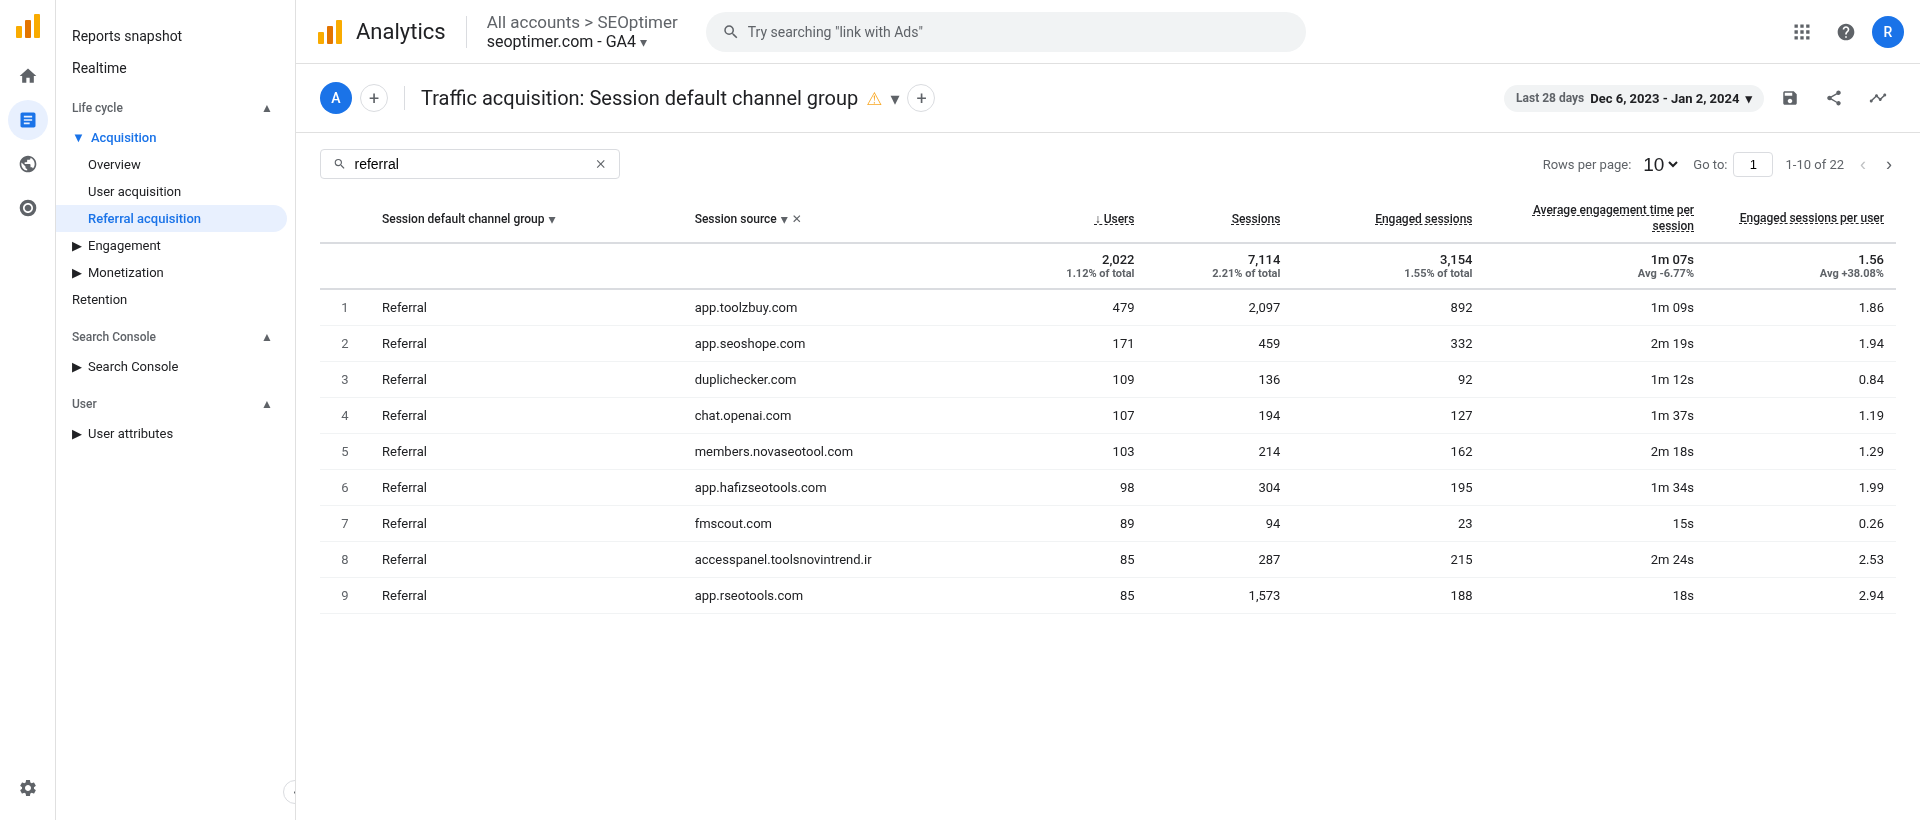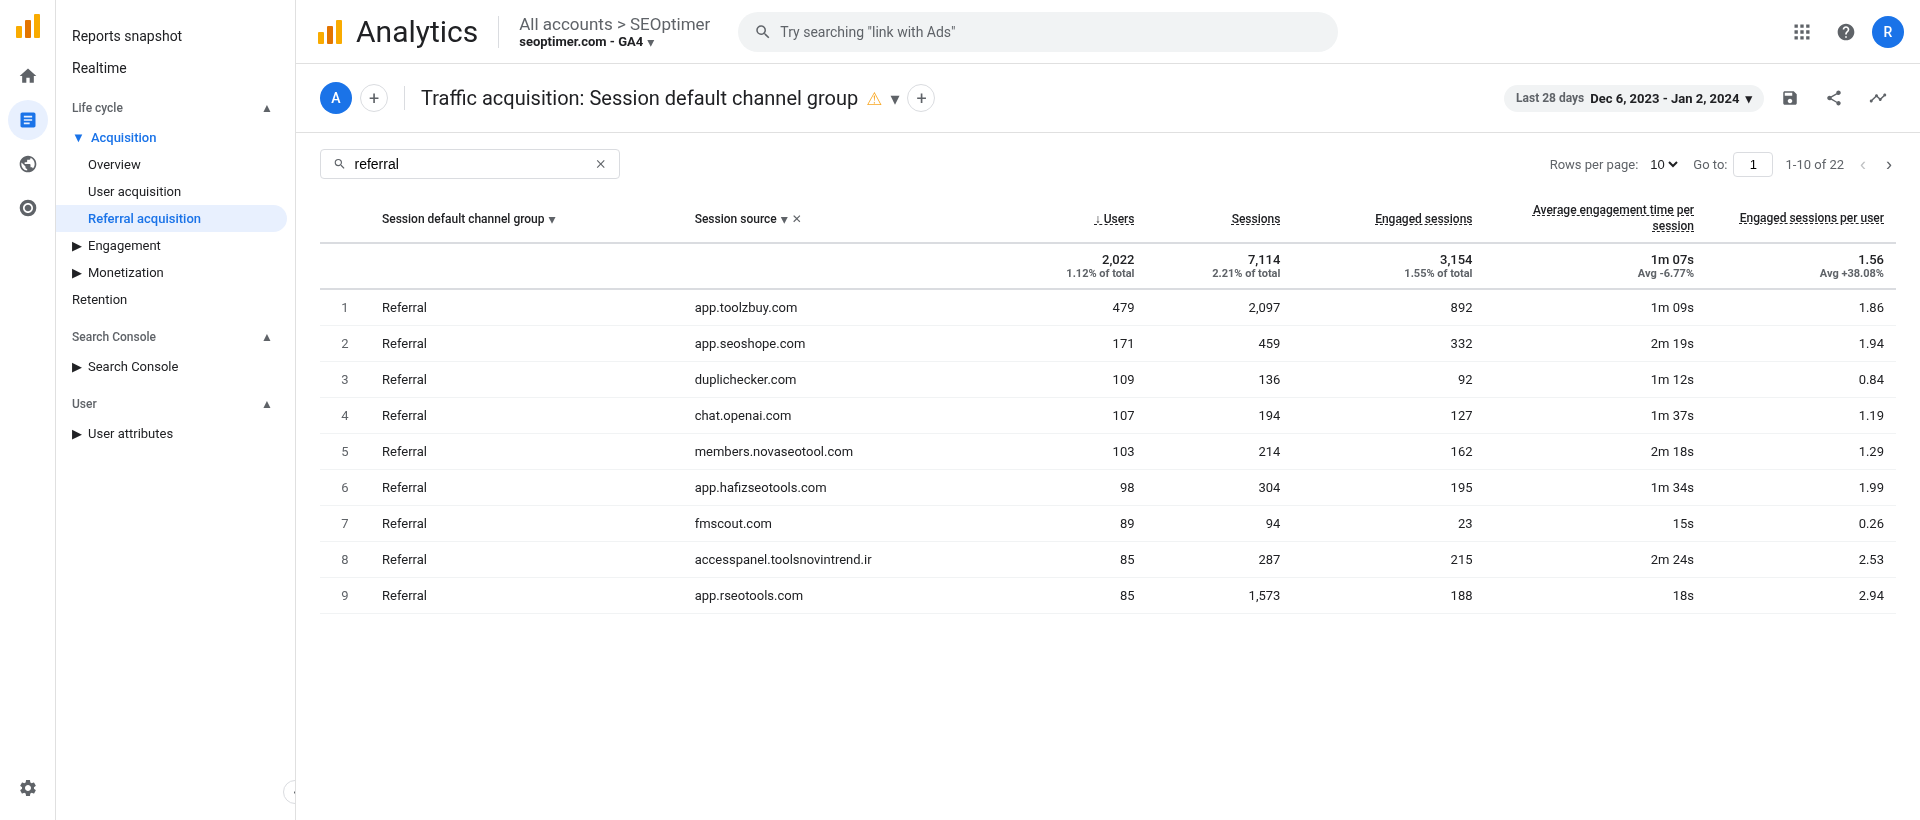--- a/index.html
+++ b/index.html
@@ -312,21 +312,21 @@
       align-items: center;
       gap: 8px;
       margin-left: auto;
       font-size: 13px;
       color: #5f6368;
     }
 
     .rows-select {
       border: none;
       background: transparent;
-      font-size: 13px;
+      font-size: 19px;
       cursor: pointer;
       color: #202124;
     }
 
     .go-to {
       display: flex;
       align-items: center;
       gap: 6px;
       font-size: 13px;
       color: #5f6368;
@@ -525,29 +525,29 @@
 
   <div class="top-bar">
     <div style="display:flex; align-items:center; gap:8px;">
       <div style="width:36px; height:36px; display:flex; align-items:center; justify-content:center;">
         <svg width="28" height="28" viewBox="0 0 28 28">
           <rect x="2" y="14" width="6" height="12" rx="1" fill="#f9ab00"></rect>
           <rect x="11" y="8" width="6" height="18" rx="1" fill="#e37400"></rect>
           <rect x="20" y="2" width="6" height="24" rx="1" fill="#f9ab00"></rect>
         </svg>
       </div>
-      <span style="font-size:30px; font-weight:400; color:#202124;">Analytics</span>
+      <span style="font-size:22px; font-weight:400; color:#202124;">Analytics</span>
     </div>
 
     <div style="width:1px; height:32px; background:#dadce0; margin: 0 8px;"></div>
 
     <div class="account-info">
       <span class="breadcrumb">All accounts &gt; SEOptimer</span>
       <div style="display:flex; align-items:center; gap:4px;">
-        <span class="property-name" style="font-size:13px;font-weight:bold;">seoptimer.com - GA4</span>
+        <span class="property-name" style="font-size:16px;">seoptimer.com - GA4</span>
         <span style="color:#5f6368; font-size:14px;">▾</span>
       </div>
     </div>
 
     <div class="search-bar">
       <svg width="18" height="18" viewBox="0 0 24 24" fill="#5f6368">
           <path d="M15.5 14h-.79l-.28-.27A6.471 6.471 0 0 0 16 9.5 6.5 6.5 0 1 0 9.5 16c1.61 0 3.09-.59 4.23-1.57l.27.28v.79l5 4.99L20.49 19l-4.99-5zm-6 0C7.01 14 5 11.99 5 9.5S7.01 5 9.5 5 14 7.01 14 9.5 11.99 14 9.5 14z"></path>
         </svg>
       <span style="color:#5f6368; font-size:14px;">Try searching "link with Ads"</span>
     </div>

